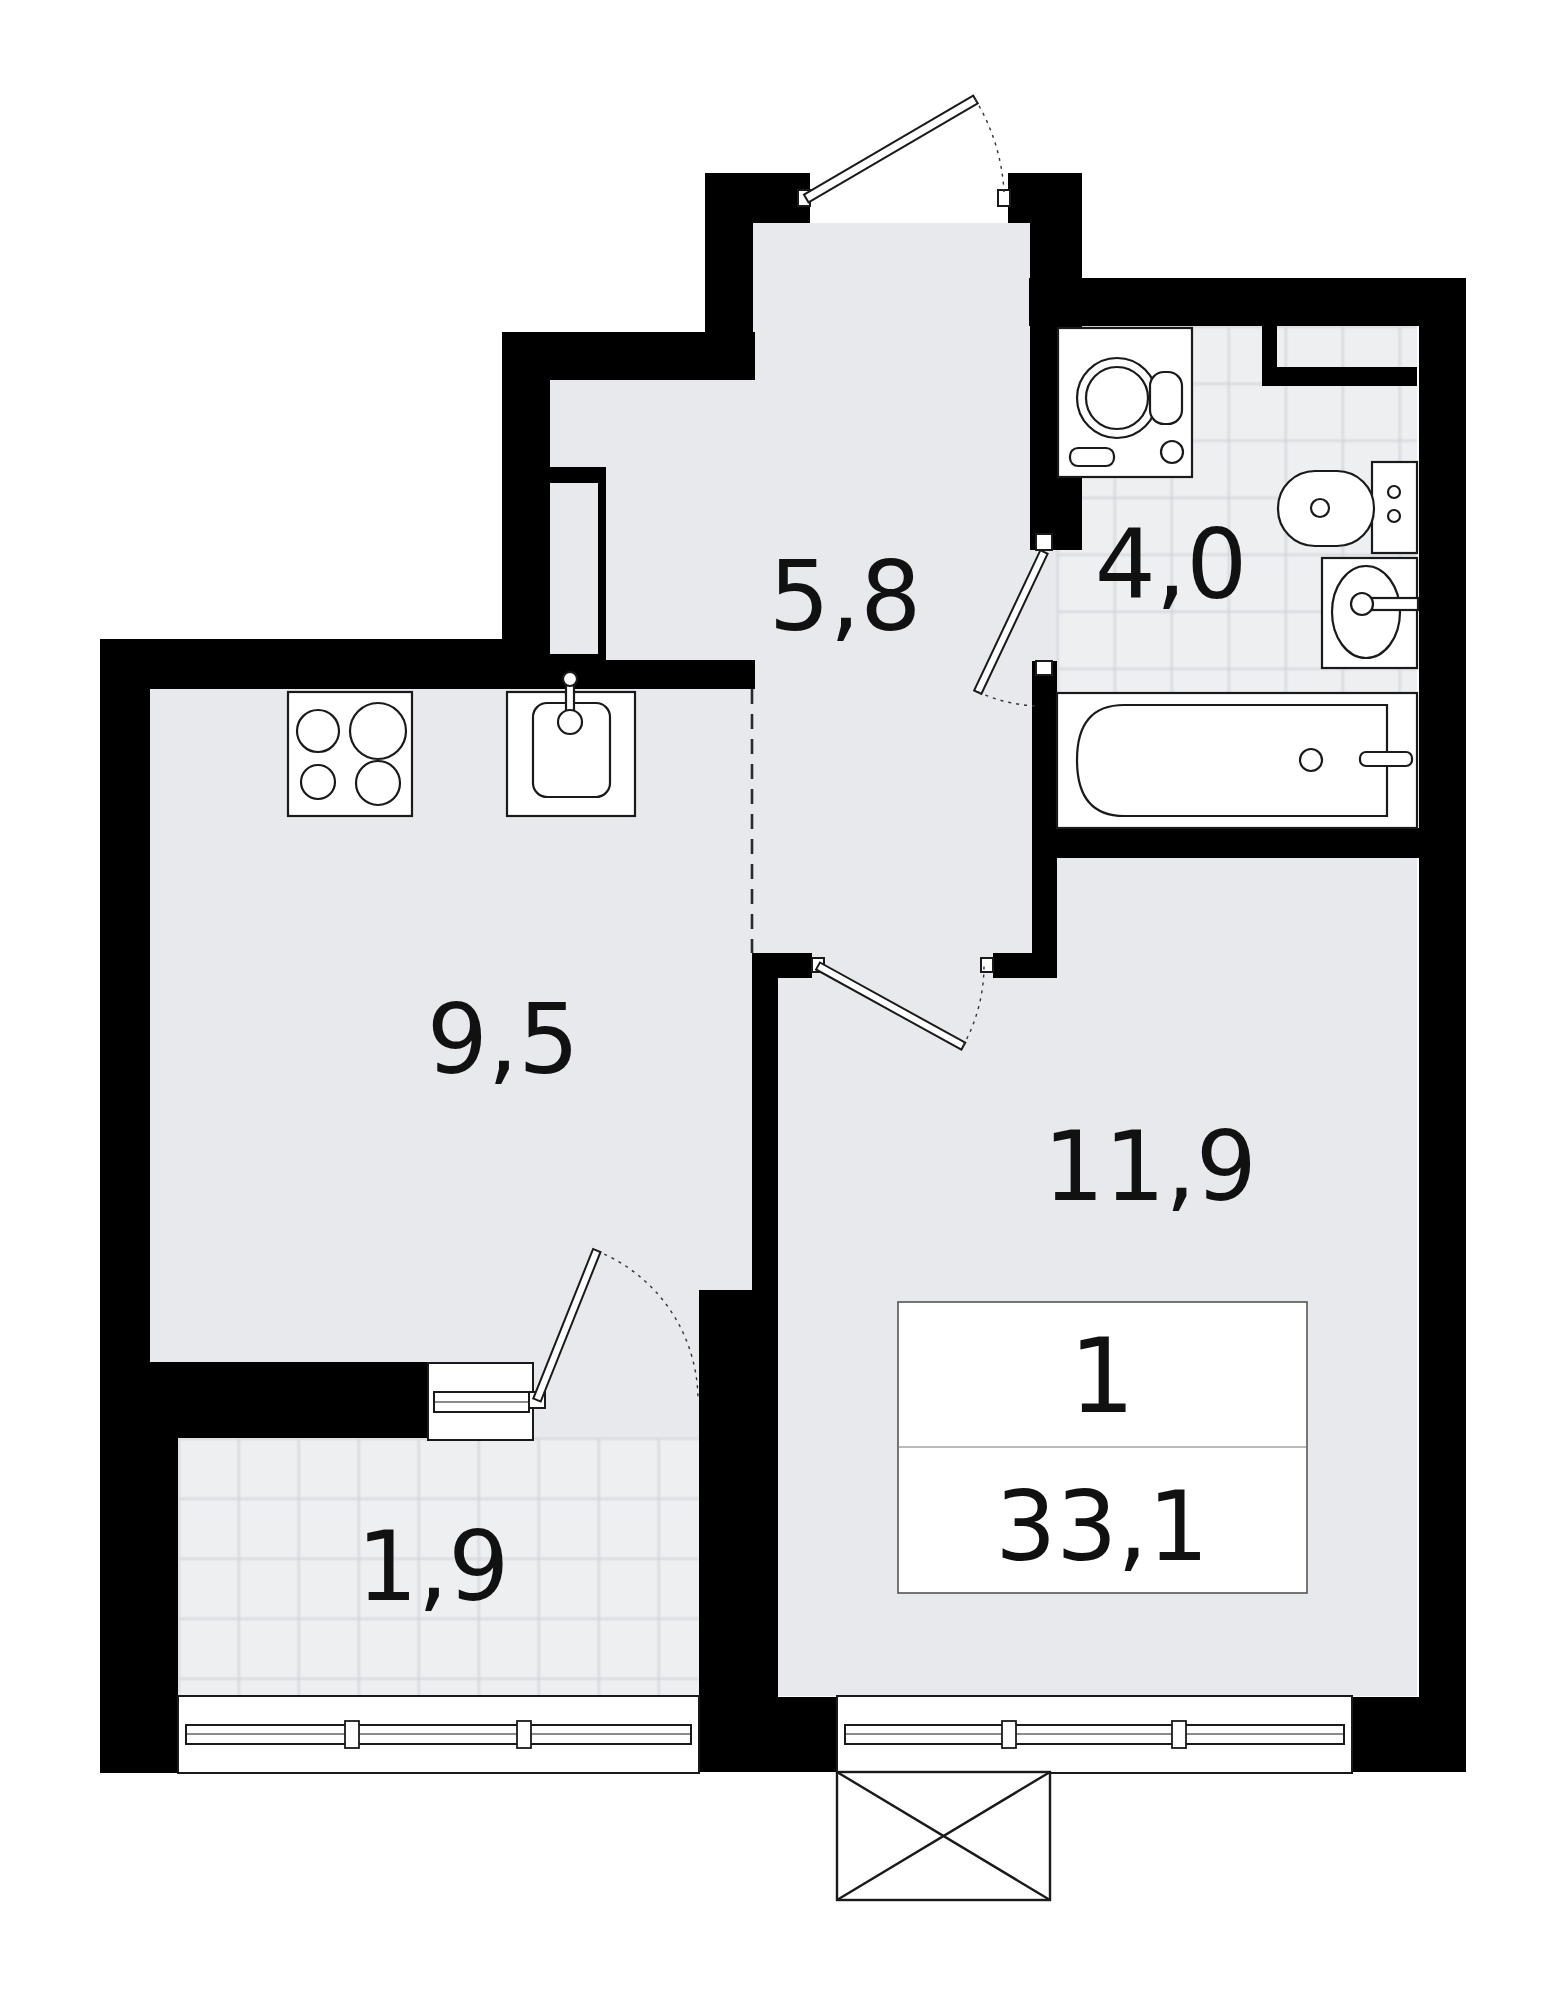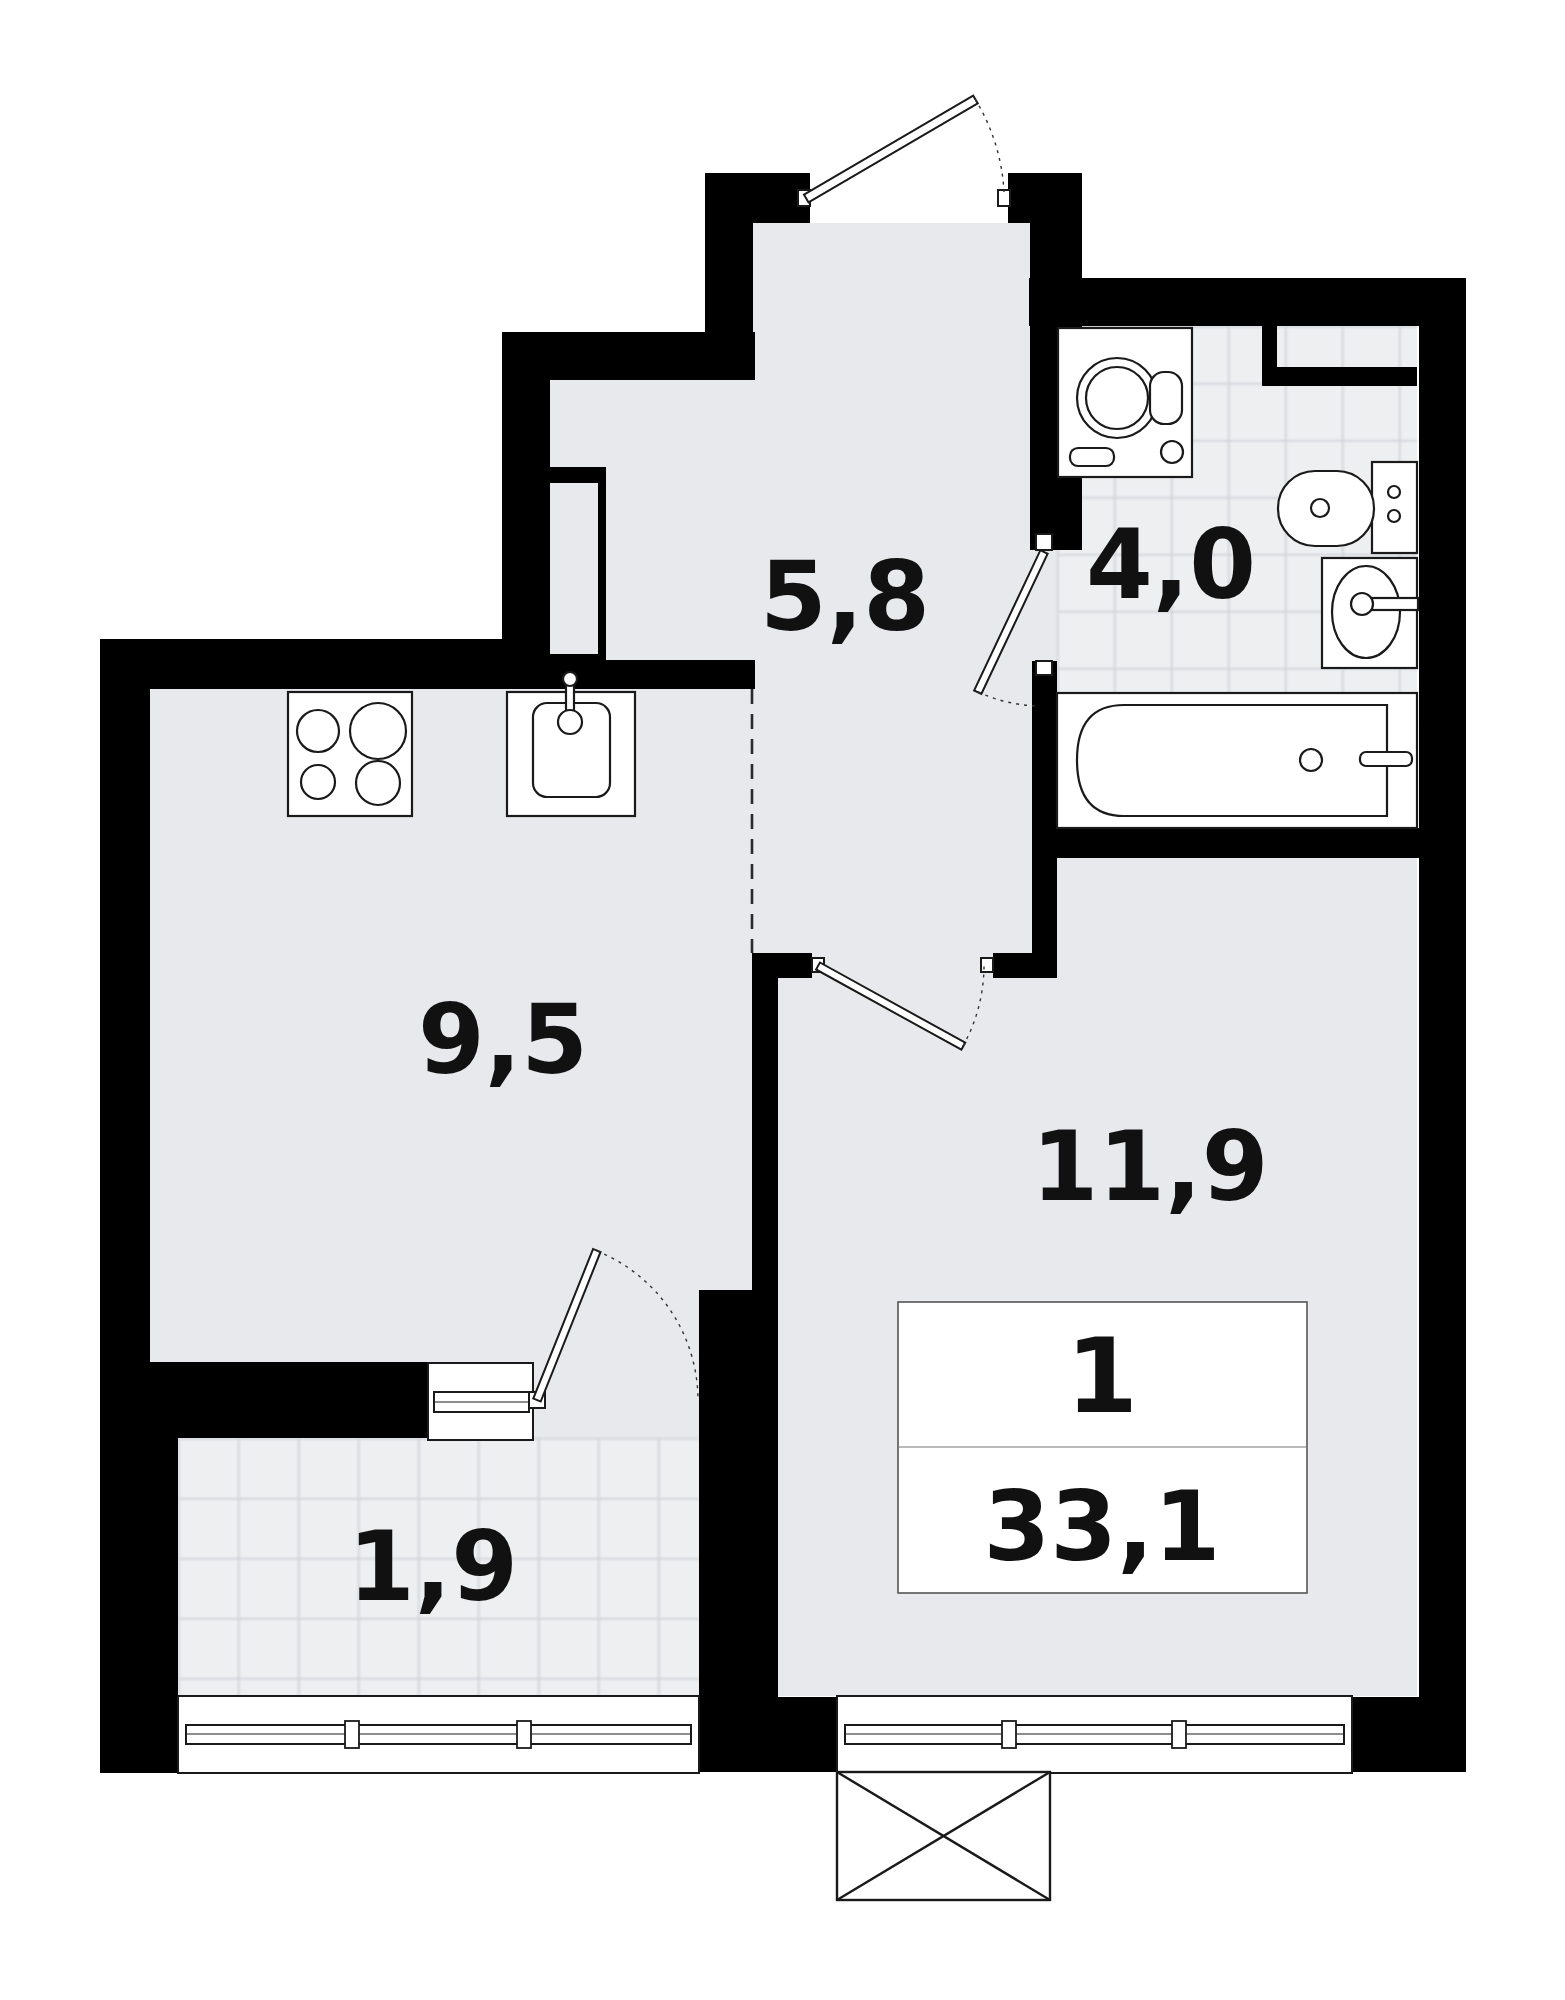--- a/index.html
+++ b/index.html
@@ -1,16 +1,16 @@
 <!DOCTYPE html>
 <html><head>
 <meta charset="utf-8">
 <style>
   html,body{margin:0;padding:0;background:#ffffff;}
-  .stage{width:1565px;height:2000px;position:relative;background:#fff;font-family:"DejaVu Sans",sans-serif;font-weight:bold;}
+  .stage{width:1565px;height:2000px;position:relative;background:#fff;font-family:"DejaVu Sans",sans-serif;}
   svg{display:block;width:100%;height:100%;}
   text{font-family:"DejaVu Sans","Liberation Sans",sans-serif;fill:#111;}
   .room-label{font-size:96px;}
   .info-num{font-size:104px;}
   .info-area{font-size:96px;}
 </style>
 </head>
 <body>
 
 <div class="stage">

